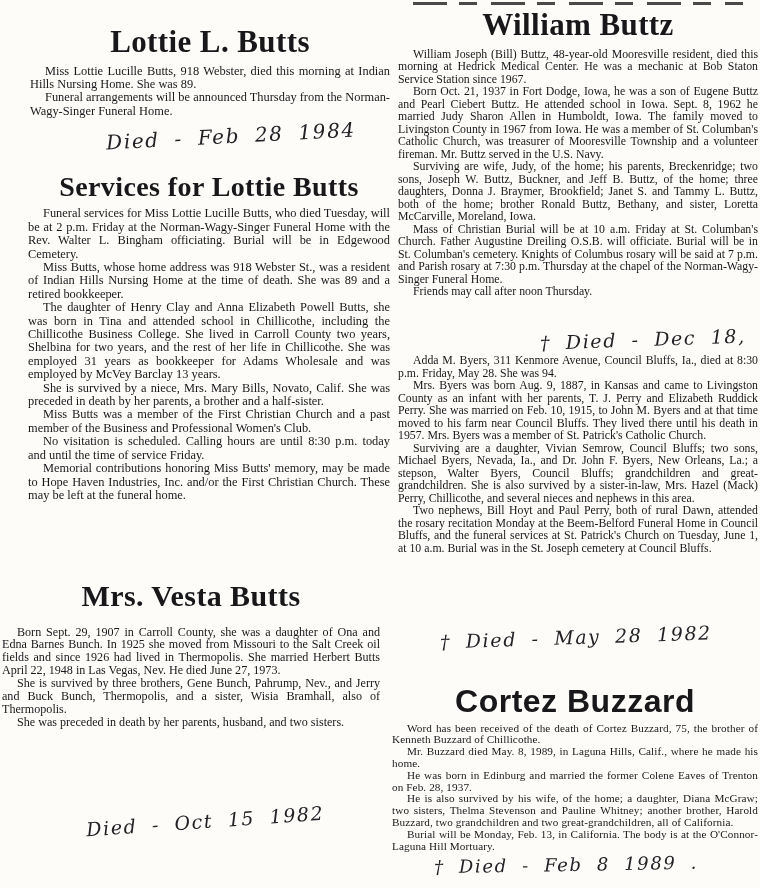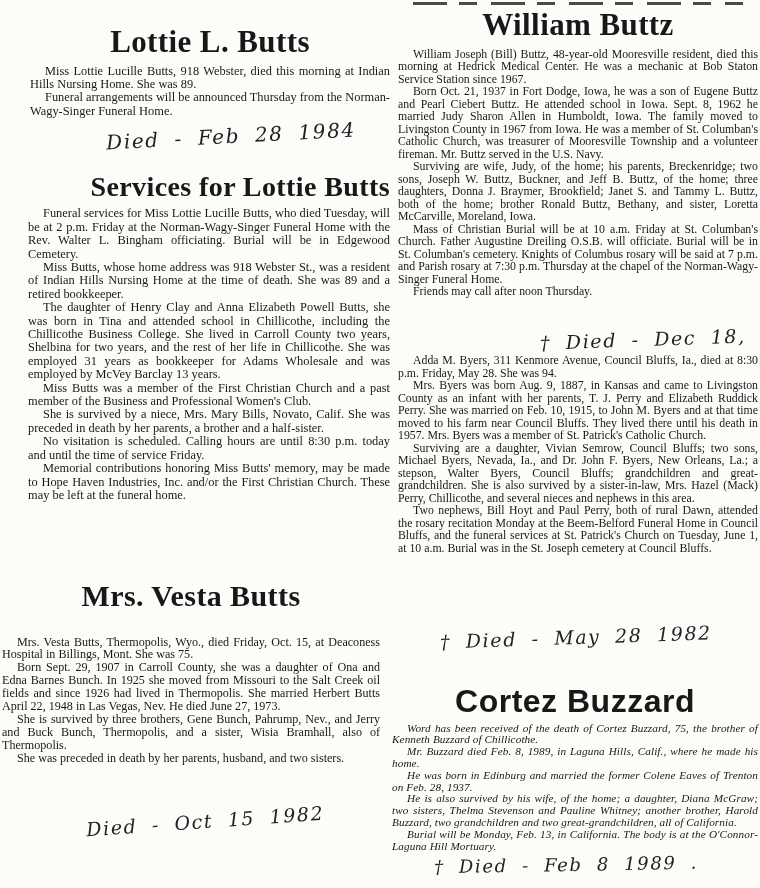--- a/index.html
+++ b/index.html
@@ -26,35 +26,35 @@
     text-indent:15px;
     hyphens:auto;
     -webkit-hyphens:auto;
   }
   .col-left .obit-body p{font-size:12.4px;line-height:13.4px;}
   .col-right .obit-body p{font-size:11.8px;line-height:12.5px;}
 
   #sec-lottie{left:30px;top:26px;width:360px;}
   #sec-lottie h2{font-size:31px;}
   #sec-services{left:28px;top:172px;width:362px;}
-  #sec-services h2{font-size:28px;text-align:right;}
+  #sec-services h2{font-size:28px;}
   #sec-vesta{left:2px;top:580px;width:378px;}
-  #sec-vesta h2{font-size:30px;margin-bottom:24px;text-align:center;}
+  #sec-vesta h2{font-size:30px;margin-bottom:14px;text-align:center;}
   #sec-vesta .obit-body p{font-size:12.1px;line-height:12.9px;}
 
   #sec-william{left:398px;top:0;width:360px;}
   #sec-william h2{font-size:31px;}
   #sec-adda{left:398px;top:354px;width:360px;}
   #sec-adda h2{font-size:32px;}
   #sec-cortez{left:392px;top:650px;width:366px;margin-top:35px;}
   #sec-cortez h2{
     font-family:"Liberation Sans","DejaVu Sans",sans-serif;
     font-size:32px;letter-spacing:.5px;margin-bottom:4px;
   }
-  #sec-cortez .obit-body p{font-size:11.2px;line-height:11.8px;letter-spacing:.1px;font-style:italic;}
+  #sec-cortez .obit-body p{font-size:11.2px;line-height:11.8px;letter-spacing:.1px;}
 
   .torn-rule{
     height:3px;width:330px;margin:2px auto 4px auto;
     background:repeating-linear-gradient(90deg,
       #2a2a2a 0 34px, transparent 34px 46px,
       #2a2a2a 46px 64px, transparent 64px 78px);
     opacity:.85;
   }
 
   .note{
@@ -86,31 +86,30 @@
         <p>Funeral arrangements will be announced Thursday from the Norman-Wagy-Singer Funeral Home.</p>
       </div>
     </section>
 
     <section class="obit" id="sec-services">
       <h2>Services for Lottie Butts</h2>
       <div class="obit-body">
         <p>Funeral services for Miss Lottie Lucille Butts, who died Tuesday, will be at 2 p.m. Friday at the Norman-Wagy-Singer Funeral Home with the Rev. Walter L. Bingham officiating. Burial will be in Edgewood Cemetery.</p>
         <p>Miss Butts, whose home address was 918 Webster St., was a resident of Indian Hills Nursing Home at the time of death. She was 89 and a retired bookkeeper.</p>
         <p>The daughter of Henry Clay and Anna Elizabeth Powell Butts, she was born in Tina and attended school in Chillicothe, including the Chillicothe Business College. She lived in Carroll County two years, Shelbina for two years, and the rest of her life in Chillicothe. She was employed 31 years as bookkeeper for Adams Wholesale and was employed by McVey Barclay 13 years.</p>
+        <p>She is survived by a niece, Mrs. Mary Bills, Novato, Calif. She was preceded in death by her parents, a brother and a half-sister.</p>
         <p>Miss Butts was a member of the First Christian Church and a past member of the Business and Professional Women's Club.</p>
-        <p>She is survived by a niece, Mrs. Mary Bills, Novato, Calif. She was preceded in death by her parents, a brother and a half-sister.</p>
         <p>No visitation is scheduled. Calling hours are until 8:30 p.m. today and until the time of service Friday.</p>
         <p>Memorial contributions honoring Miss Butts' memory, may be made to Hope Haven Industries, Inc. and/or the First Christian Church. These may be left at the funeral home.</p>
       </div>
     </section>
 
     <section class="obit" id="sec-vesta">
       <h2>Mrs. Vesta Butts</h2>
       <div class="obit-body">
-        <p>Mrs. Vesta Butts, Thermopolis, Wyo., died Friday, Oct. 15, at Deaconess Hospital in Billings, Mont. She was 75.</p>
         <p>Born Sept. 29, 1907 in Carroll County, she was a daughter of Ona and Edna Barnes Bunch. In 1925 she moved from Missouri to the Salt Creek oil fields and since 1926 had lived in Thermopolis. She married Herbert Butts April 22, 1948 in Las Vegas, Nev. He died June 27, 1973.</p>
         <p>She is survived by three brothers, Gene Bunch, Pahrump, Nev., and Jerry and Buck Bunch, Thermopolis, and a sister, Wisia Bramhall, also of Thermopolis.</p>
         <p>She was preceded in death by her parents, husband, and two sisters.</p>
       </div>
     </section>
 
   </div>
 
   <div class="col-right">
 
@@ -132,21 +131,21 @@
         <p>Mrs. Byers was born Aug. 9, 1887, in Kansas and came to Livingston County as an infant with her parents, T. J. Perry and Elizabeth Ruddick Perry. She was married on Feb. 10, 1915, to John M. Byers and at that time moved to his farm near Council Bluffs. They lived there until his death in 1957. Mrs. Byers was a member of St. Patrick's Catholic Church.</p>
         <p>Surviving are a daughter, Vivian Semrow, Council Bluffs; two sons, Michael Byers, Nevada, Ia., and Dr. John F. Byers, New Orleans, La.; a stepson, Walter Byers, Council Bluffs; grandchildren and great-grandchildren. She is also survived by a sister-in-law, Mrs. Hazel (Mack) Perry, Chillicothe, and several nieces and nephews in this area.</p>
         <p>Two nephews, Bill Hoyt and Paul Perry, both of rural Dawn, attended the rosary recitation Monday at the Beem-Belford Funeral Home in Council Bluffs, and the funeral services at St. Patrick's Church on Tuesday, June 1, at 10 a.m. Burial was in the St. Joseph cemetery at Council Bluffs.</p>
       </div>
     </section>
 
     <section class="obit" id="sec-cortez">
       <h2>Cortez Buzzard</h2>
       <div class="obit-body">
         <p>Word has been received of the death of Cortez Buzzard, 75, the brother of Kenneth Buzzard of Chillicothe.</p>
-        <p>Mr. Buzzard died Feb. 8, 1989, in Laguna Hills, Calif., where he made his home.</p>
+        <p>Mr. Buzzard died May. 8, 1989, in Laguna Hills, Calif., where he made his home.</p>
         <p>He was born in Edinburg and married the former Colene Eaves of Trenton on Feb. 28, 1937.</p>
         <p>He is also survived by his wife, of the home; a daughter, Diana McGraw; two sisters, Thelma Stevenson and Pauline Whitney; another brother, Harold Buzzard, two grandchildren and two great-grandchildren, all of California.</p>
         <p>Burial will be Monday, Feb. 13, in California. The body is at the O'Connor-Laguna Hill Mortuary.</p>
       </div>
     </section>
 
   </div>
 
   <div class="note" id="note-lottie">Died - Feb 28 1984</div>
   <div class="note" id="note-william">† Died - Dec 18, 1985</div>

